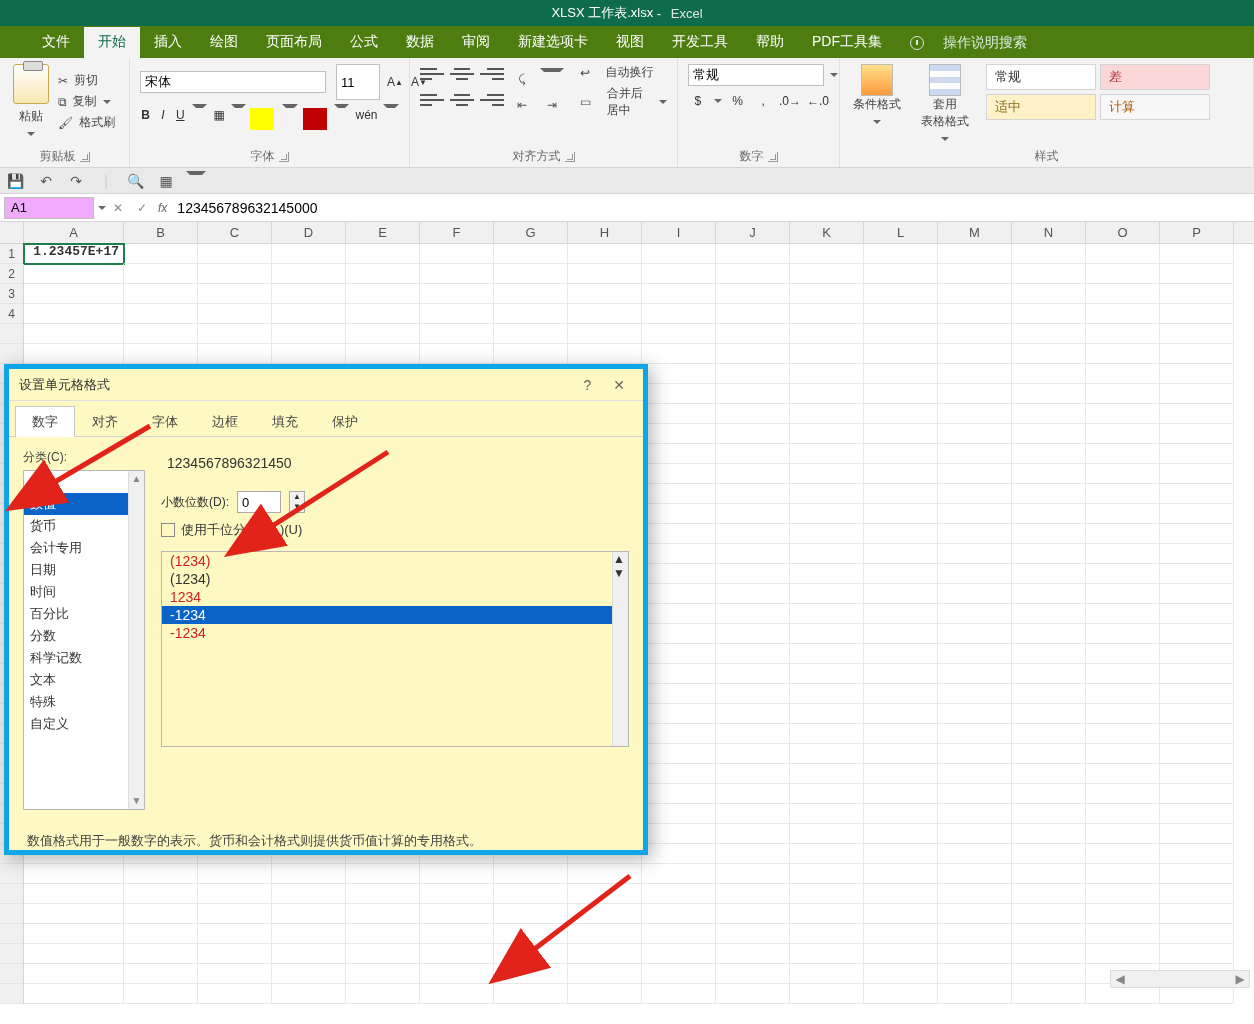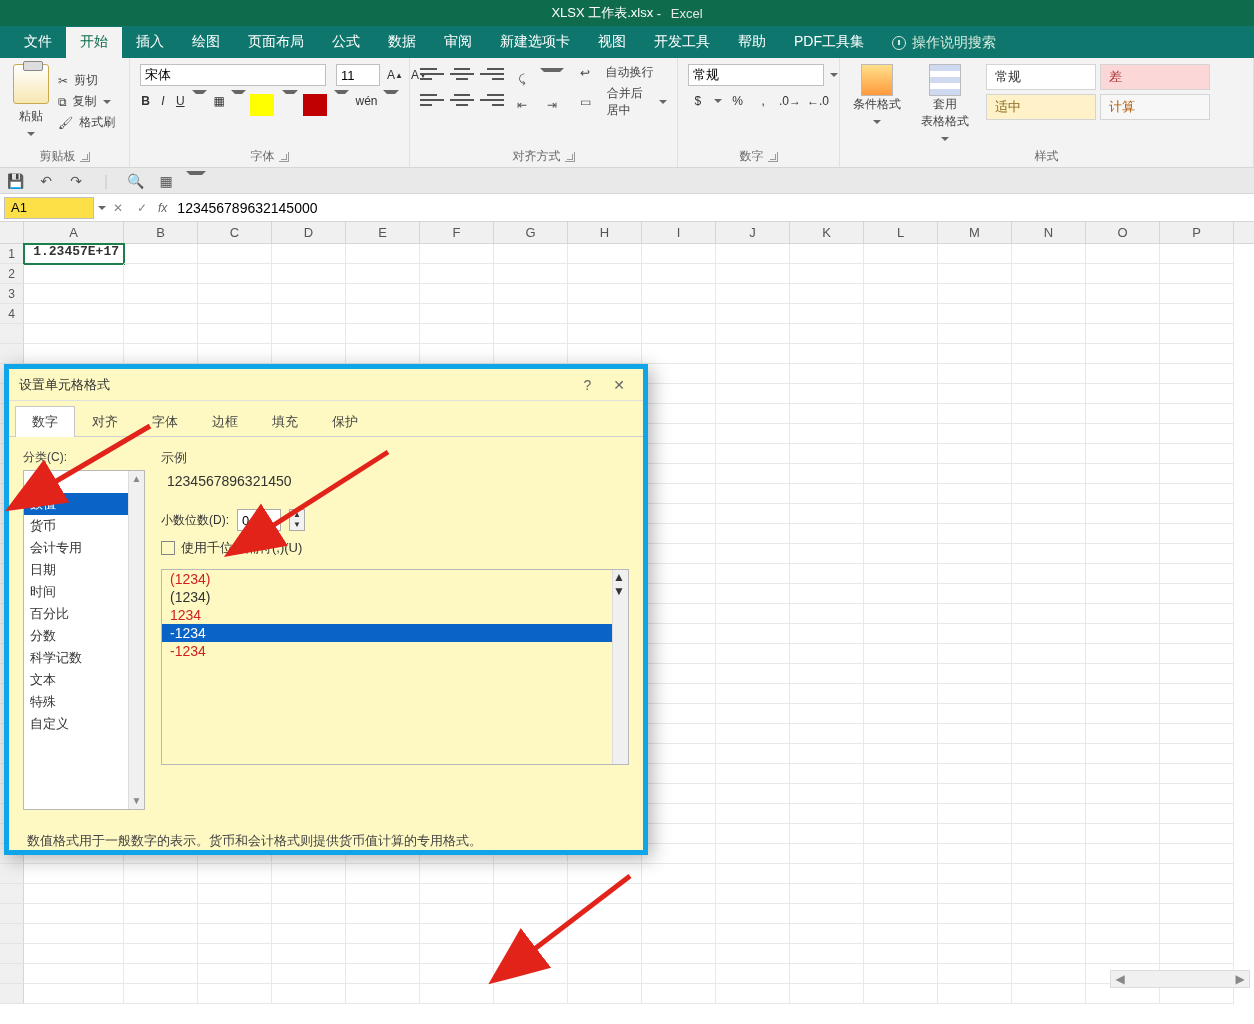--- a/index.html
+++ b/index.html
@@ -4,24 +4,24 @@
 <style>
   * { box-sizing: border-box; margin: 0; padding: 0; font-family: "Microsoft YaHei", "Segoe UI", Arial, sans-serif; }
   body { background: #fff; width: 1254px; height: 1024px; overflow: hidden; font-size: 12px; color: #333; }
 
   
   .title-bar { height: 26px; background: #0e6b4c; color: #fff; display: flex; align-items: center; justify-content: center; font-size: 13px; }
   .title-bar .doc { color: #fff; }
   .title-bar .app { color: #e5e5e5; margin-left: 6px; }
 
   
-  .ribbon-tabs { height: 32px; background: #0f766e; display: flex; align-items: flex-end; padding-left: 10px; color: #fff; font-size: 14px; }
+  .ribbon-tabs { height: 32px; background: #4d7c0f; display: flex; align-items: flex-end; padding-left: 28px; color: #fff; font-size: 14px; }
   .ribbon-tabs .tab { padding: 6px 14px 7px 14px; cursor: pointer; white-space: nowrap; }
   .ribbon-tabs .tab.active { background: #f3f3f3; color: #0e6b4c; }
-  .ribbon-tabs .tell-me { display: flex; align-items: center; gap: 6px; padding: 6px 14px; color: #d7ecdf; }
+  .ribbon-tabs .tell-me { display: flex; align-items: center; gap: 19px; padding: 6px 14px; color: #d7ecdf; }
   .ribbon-tabs .bulb { width: 14px; height: 14px; border: 1.5px solid #d7ecdf; border-radius: 50%; display:inline-block; position:relative;}
   .ribbon-tabs .bulb::after{content:"";position:absolute;left:5px;top:3px;width:2px;height:5px;background:#d7ecdf;}
 
   
   .ribbon { height: 110px; background: #f3f3f3; border-bottom: 1px solid #d6d6d6; display: flex; }
   .group { border-right: 1px solid #e0e0e0; padding: 6px 10px 2px 10px; display: flex; flex-direction: column; justify-content: space-between; }
   .group .group-label { text-align: center; color: #6a6a6a; font-size: 12px; padding-top: 4px; display:flex; justify-content:center; gap:4px; align-items:center;}
   .group .launcher { width:10px; height:10px; border:1px solid #9a9a9a; border-left:none; border-top:none; transform: skew(0deg); position:relative;}
   .group .launcher::after{content:""; position:absolute; left:2px; top:2px; width:5px;height:5px; border-right:1px solid #9a9a9a; border-bottom:1px solid #9a9a9a;}
 
@@ -36,21 +36,21 @@
   .paste-big .icon { width:36px; height:40px; margin:0 auto; background:linear-gradient(#fff,#f7e7b2); border:1px solid #caa94d; border-radius:3px; position:relative;}
   .paste-big .icon::before{content:"";position:absolute;left:9px;top:-4px;width:18px;height:8px;border:1px solid #888;border-radius:2px;background:#ddd;}
   .paste-big .lbl{margin-top:4px;}
 
   .scissors::before{content:"✂";}
   .copy-ic::before{content:"⧉";}
   .brush-ic::before{content:"🖌";}
 
   
   .font-name { width:188px; height:22px; border:1px solid #bfbfbf; background:#fff; padding:1px 4px; font-size:13px;}
-  .font-size { width:44px; height:22px; border:1px solid #bfbfbf; background:#fff; padding:1px 4px; font-size:13px; margin-left:4px;}
+  .font-size { width:44px; height:36px; border:1px solid #bfbfbf; background:#fff; padding:1px 4px; font-size:13px; margin-left:4px;}
   .font-row2 .b{font-weight:bold;}
   .font-row2 .i{font-style:italic;}
   .font-row2 .u{text-decoration:underline;}
   .font-row2 span{display:inline-flex;width:24px;height:22px;align-items:center;justify-content:center;}
   .swatch{width:20px;height:4px;display:inline-block;}
   .swatch.yellow{background:#ffff00;}
   .swatch.red{background:#c00000;}
   .A-letter{font-weight:bold;font-size:14px;}
 
   
@@ -80,21 +80,21 @@
   .style-cell.bad{background:#fbd7d7;color:#a33;}
   .style-cell.good{background:#fff1c8;color:#8a6d1e;}
   .style-cell.calc{background:#f7f7f7;color:#b05a00;}
 
   
   .qat{height:26px;background:#e9e9e9;border-bottom:1px solid #d6d6d6;display:flex;align-items:center;padding:0 6px;gap:10px;font-size:14px;color:#555;}
   .qat span{display:inline-flex;width:20px;height:20px;align-items:center;justify-content:center;}
 
   
   .formula-bar{height:28px;border-bottom:1px solid #d6d6d6;display:flex;align-items:center;}
-  .name-box{width:90px;height:22px;border:1px solid #bfbfbf;margin:0 4px;padding:1px 6px;background:#fde047;font-size:13px;}
+  .name-box{width:90px;height:22px;border:1px solid #bfbfbf;margin:0 4px;padding:1px 6px;background:#f0abfc;font-size:13px;}
   .fb-btn{width:24px;text-align:center;color:#888;}
   .fx{font-style:italic;color:#666;margin:0 4px;}
   .formula-input{flex:1;height:22px;border:none;padding:1px 6px;font-size:14px;background:#fff;}
 
   
   .grid-wrap{position:relative;}
   .col-headers{display:flex;height:22px;border-bottom:1px solid #d6d6d6;background:#f0f0f0;}
   .corner{width:24px;border-right:1px solid #d6d6d6;background:#f0f0f0;}
   .ch{width:74px;text-align:center;border-right:1px solid #d6d6d6;font-size:13px;color:#555;line-height:22px;}
   .ch.first{width:100px;}
@@ -1158,21 +1158,20 @@
           <div class="cat-item">特殊</div>
           <div class="cat-item">自定义</div>
           <div class="scroll-stub">
             <div class="up">▲</div>
             <div class="dn">▼</div>
           </div>
       </div>
     </div>
     <div class="right-pane">
       <div class="sample-box">
-        <div class="lbl">示例</div>
         <div class="val">1234567896321450</div>
       </div>
       <div class="decimal-row">
         <span>小数位数(D):</span>
         <input value="0" style="">
         <div class="spin">
             <span>▲</span>
             <span>▼</span>
           </div>
       </div>

